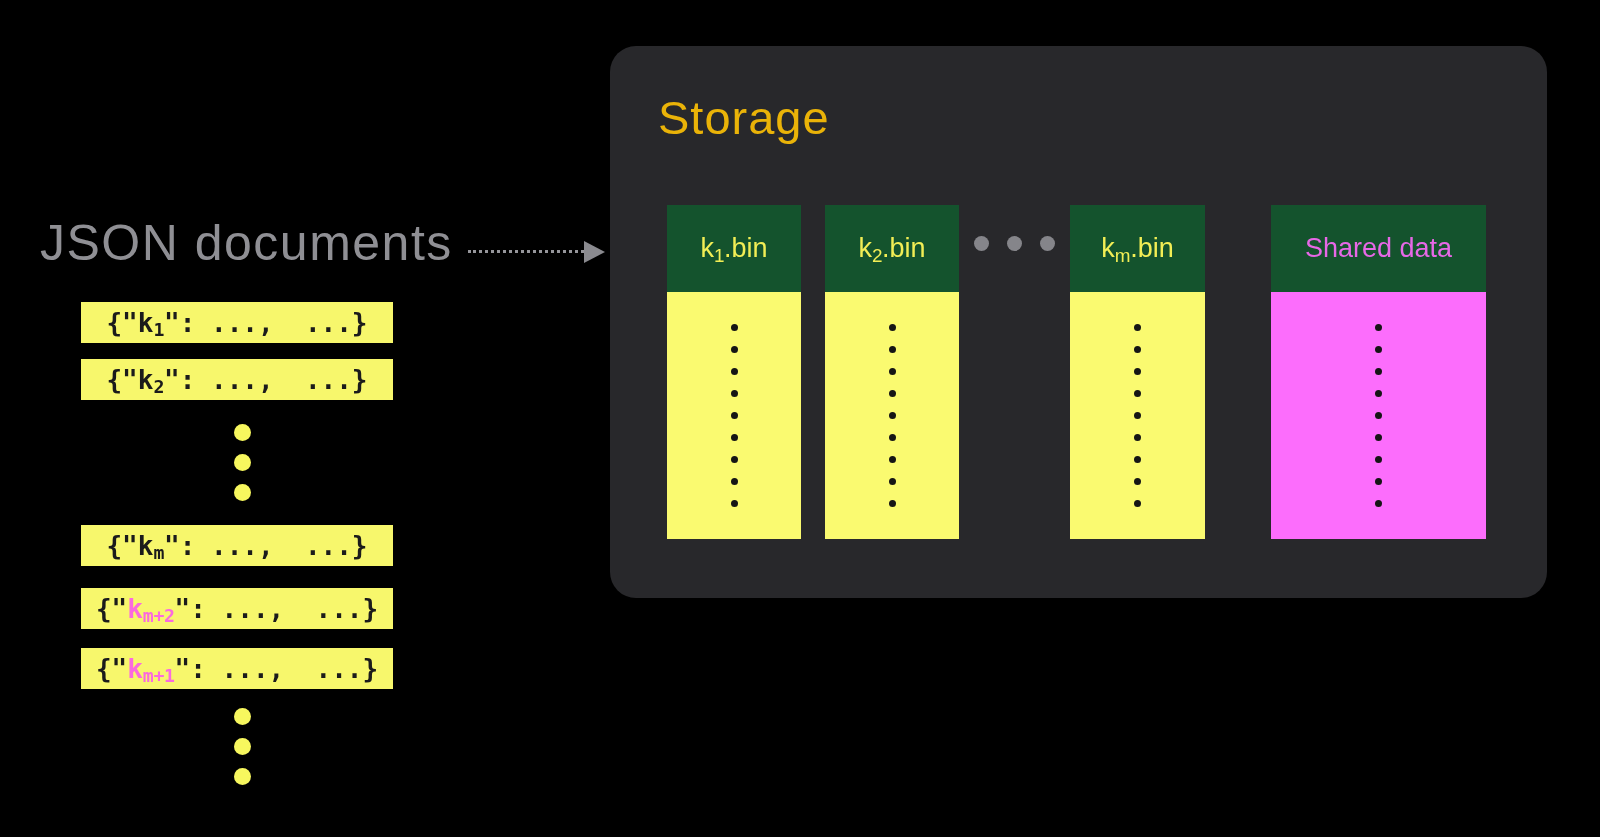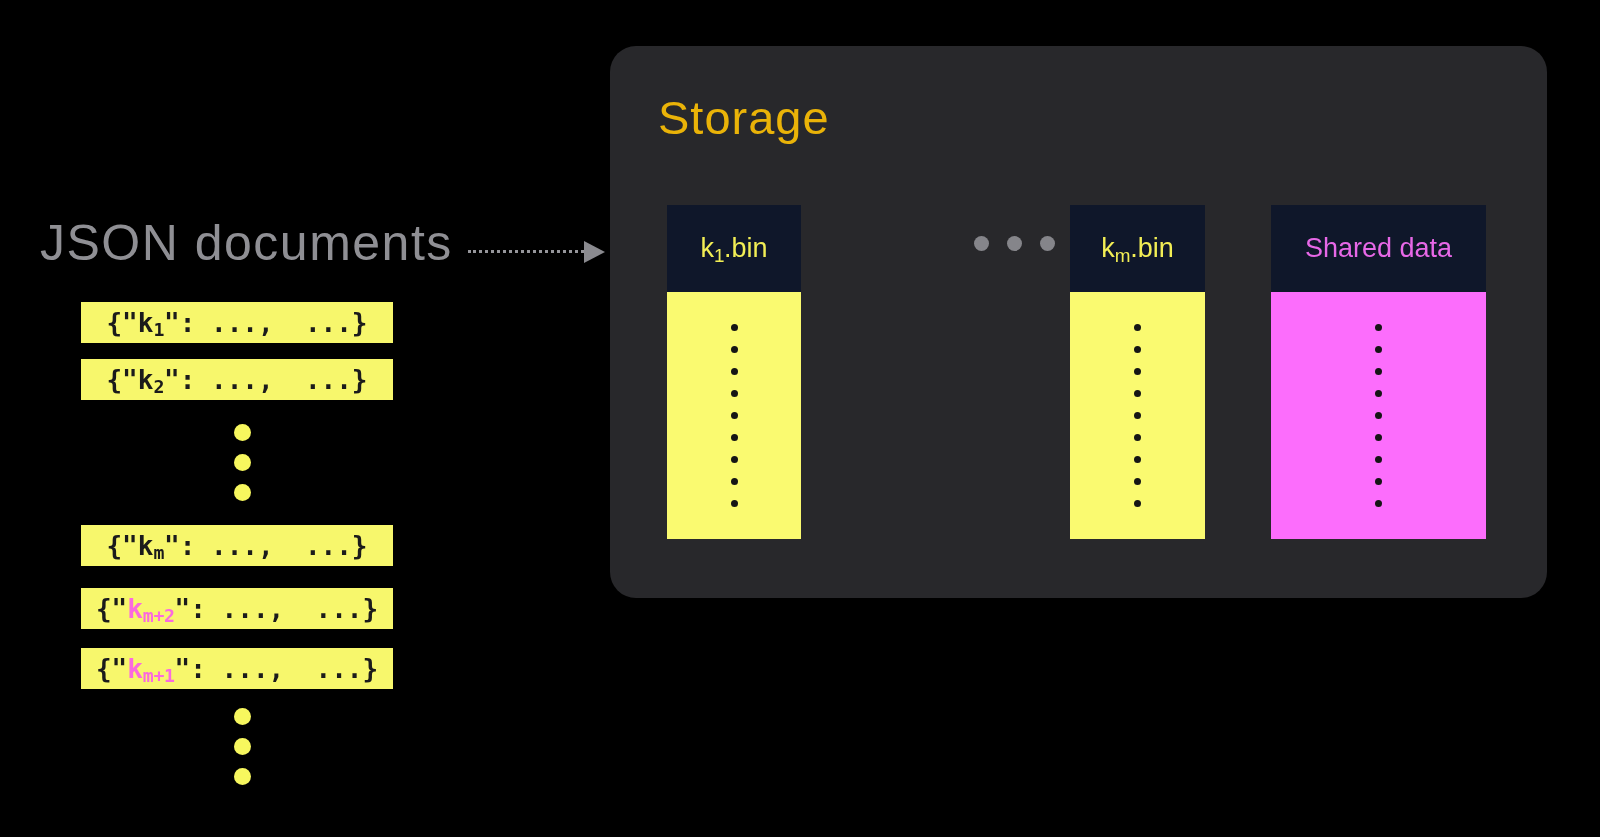--- a/index.html
+++ b/index.html
@@ -34,21 +34,21 @@
   .storage{
     position:absolute;left:610px;top:46px;width:937px;height:552px;
     background:#28282b;border-radius:26px;
   }
   .storage-title{
     position:absolute;left:48px;top:44px;font-size:47px;font-weight:300;
     color:#eab308;letter-spacing:1px;
   }
   .col{position:absolute;top:159px;}
   .col-header{
-    height:87px;background:#0f172a;display:flex;align-items:center;justify-content:center;
+    height:87px;background:#14532d;display:flex;align-items:center;justify-content:center;
     font-size:27px;font-weight:400;
   }
   .col-header .hdr-text{white-space:pre;}
   .col-header.yellow-text{color:#f2ee55;}
   .col-header.pink-text{color:#e768e7;}
   .col-body{height:247px;display:flex;align-items:center;justify-content:center;}
   .col-body.yellow{background:#fafa70;}
   .col-body.pink{background:#fc6dfc;}
   .col-dots{display:flex;flex-direction:column;gap:15px;}
   .col-dots .dot{width:7px;height:7px;border-radius:50%;background:#151515;}
@@ -112,20 +112,38 @@
             <div class="dot"></div>
             <div class="dot"></div>
             <div class="dot"></div>
             <div class="dot"></div>
             <div class="dot"></div>
             <div class="dot"></div>
           </div>
       </div>
     </div>
 
+    <div class="col" style="left:215px;width:134px">
+      <div class="col-header yellow-text">
+        <span class="hdr-text"><span>k</span><span class="sub">2</span><span>.bin</span></span>
+      </div>
+      <div class="col-body yellow">
+        <div class="col-dots">
+            <div class="dot"></div>
+            <div class="dot"></div>
+            <div class="dot"></div>
+            <div class="dot"></div>
+            <div class="dot"></div>
+            <div class="dot"></div>
+            <div class="dot"></div>
+            <div class="dot"></div>
+            <div class="dot"></div>
+          </div>
+      </div>
+    </div>
 
     <div class="storage-ellipsis">
         <div class="dot"></div>
         <div class="dot"></div>
         <div class="dot"></div>
       </div>
 
     <div class="col" style="left:661px;width:215px">
       <div class="col-header pink-text">
         <span class="hdr-text">Shared data</span>

